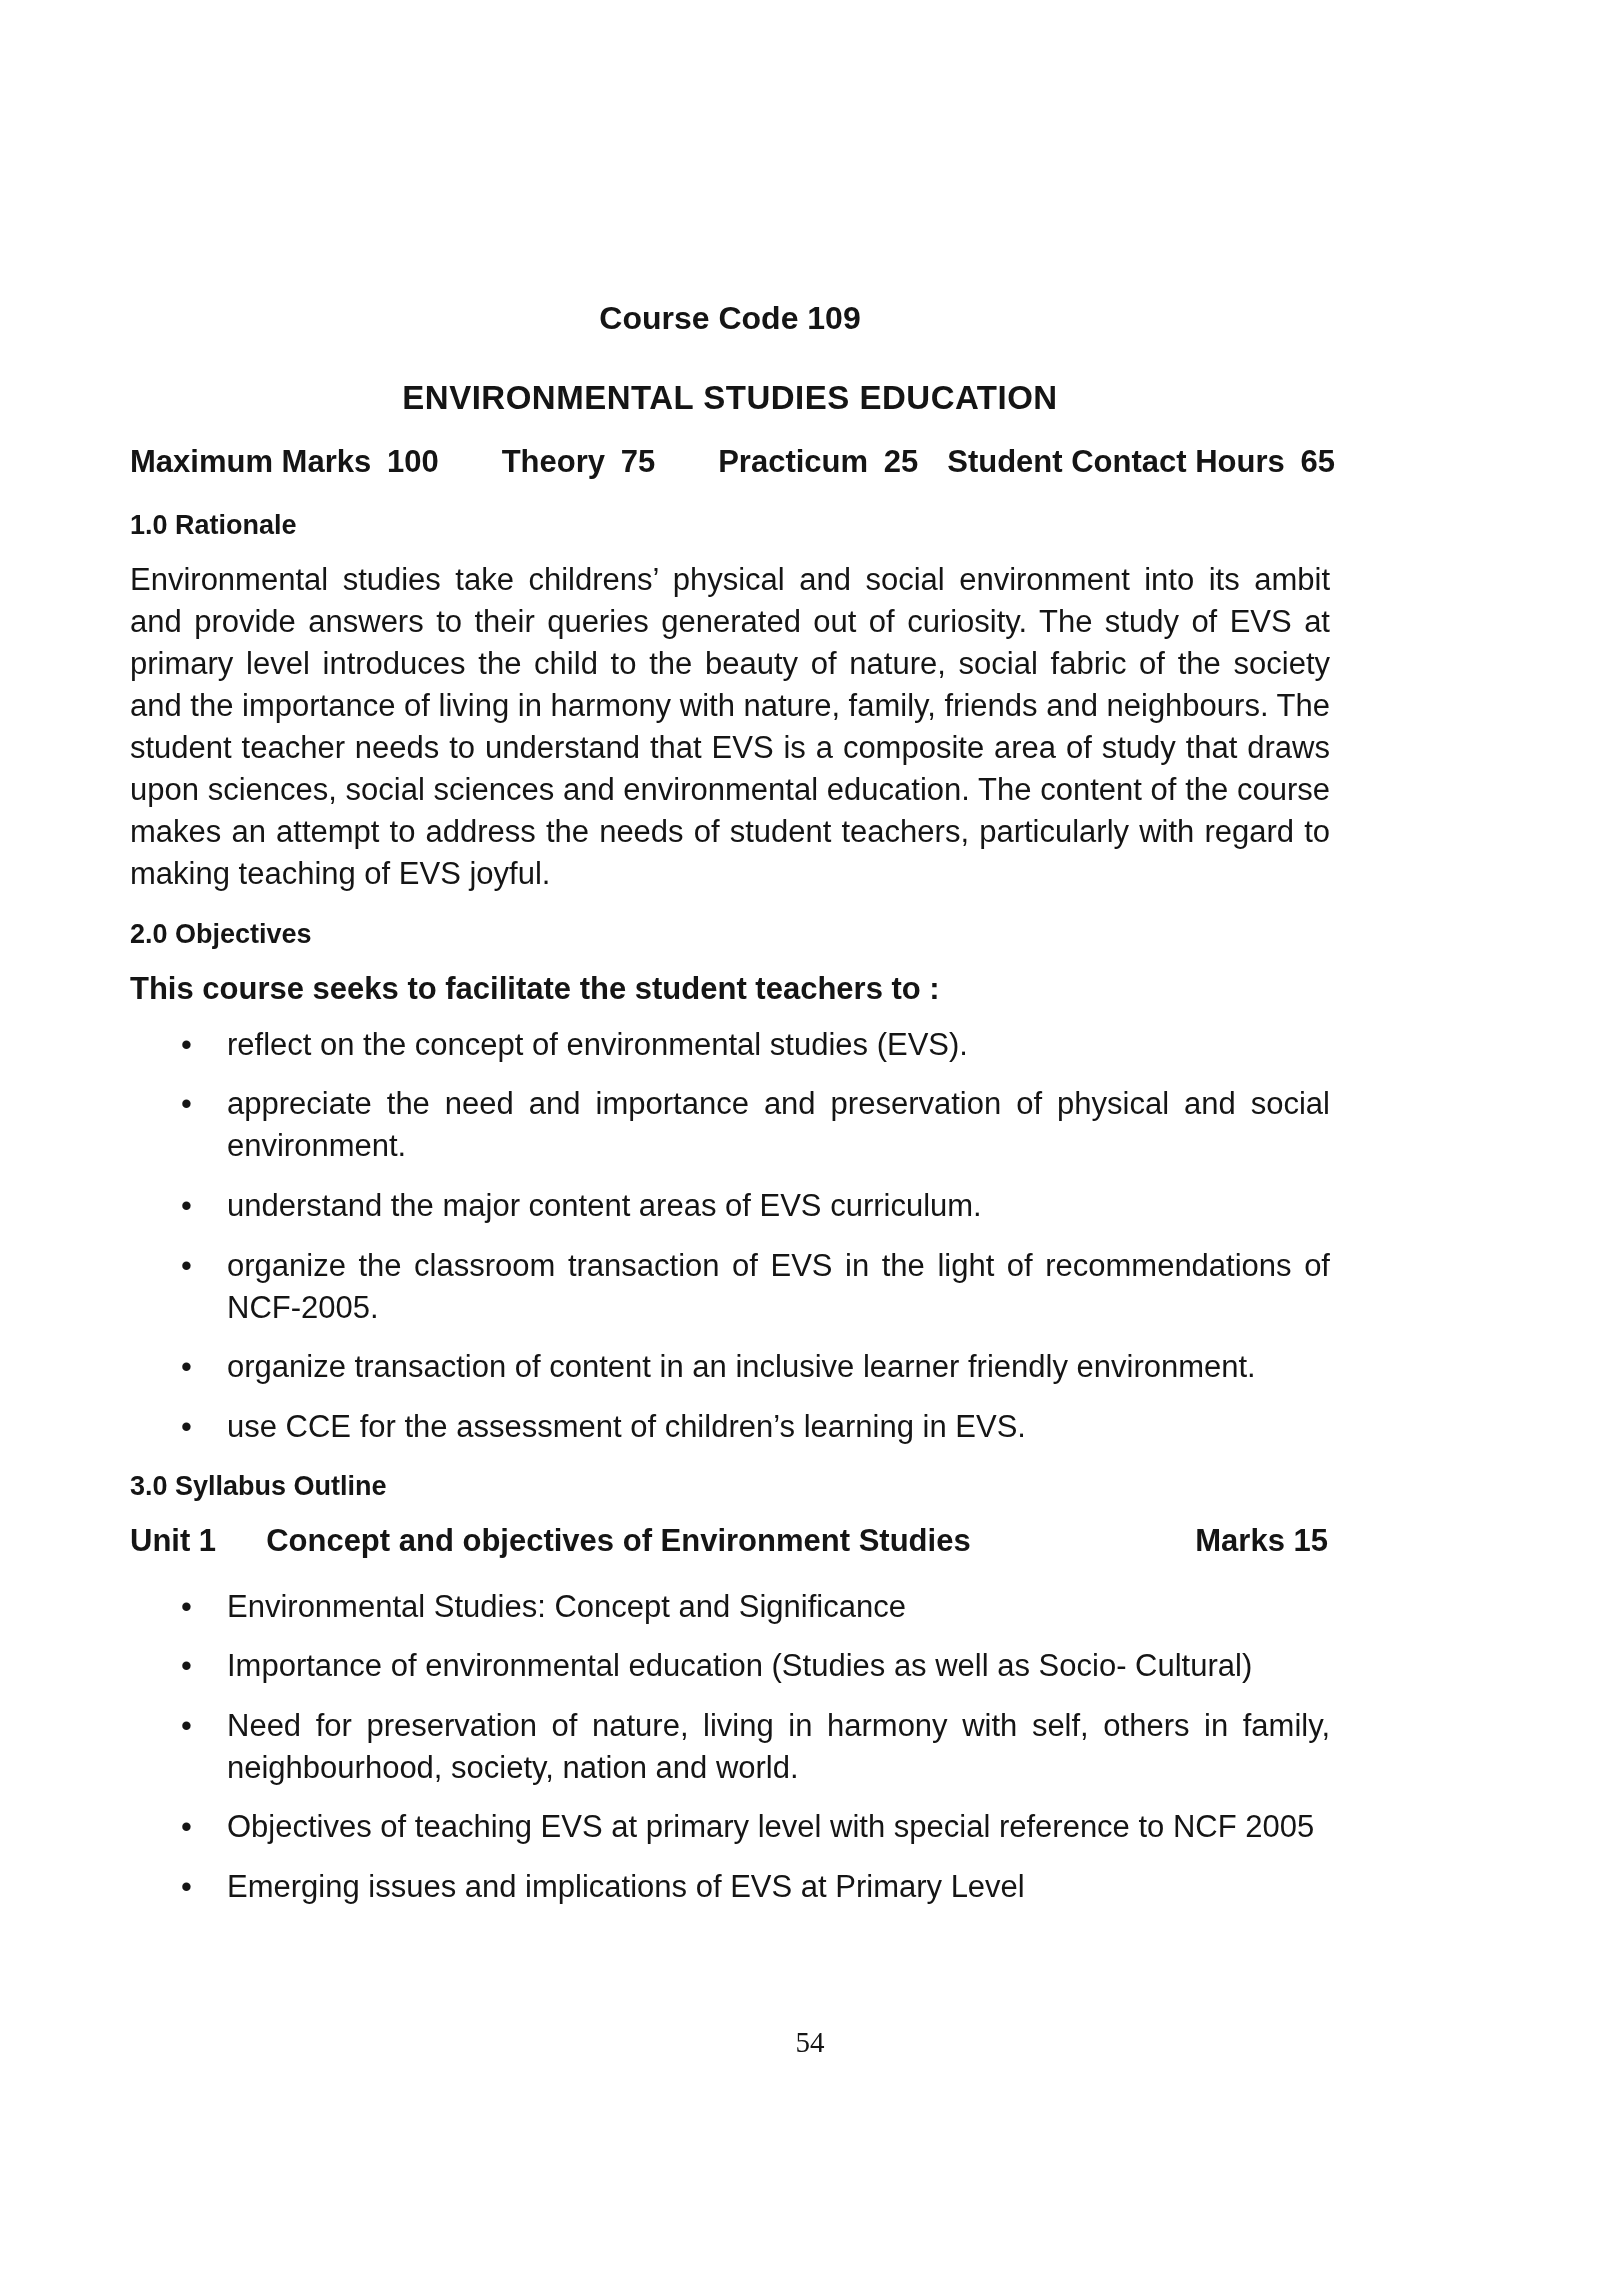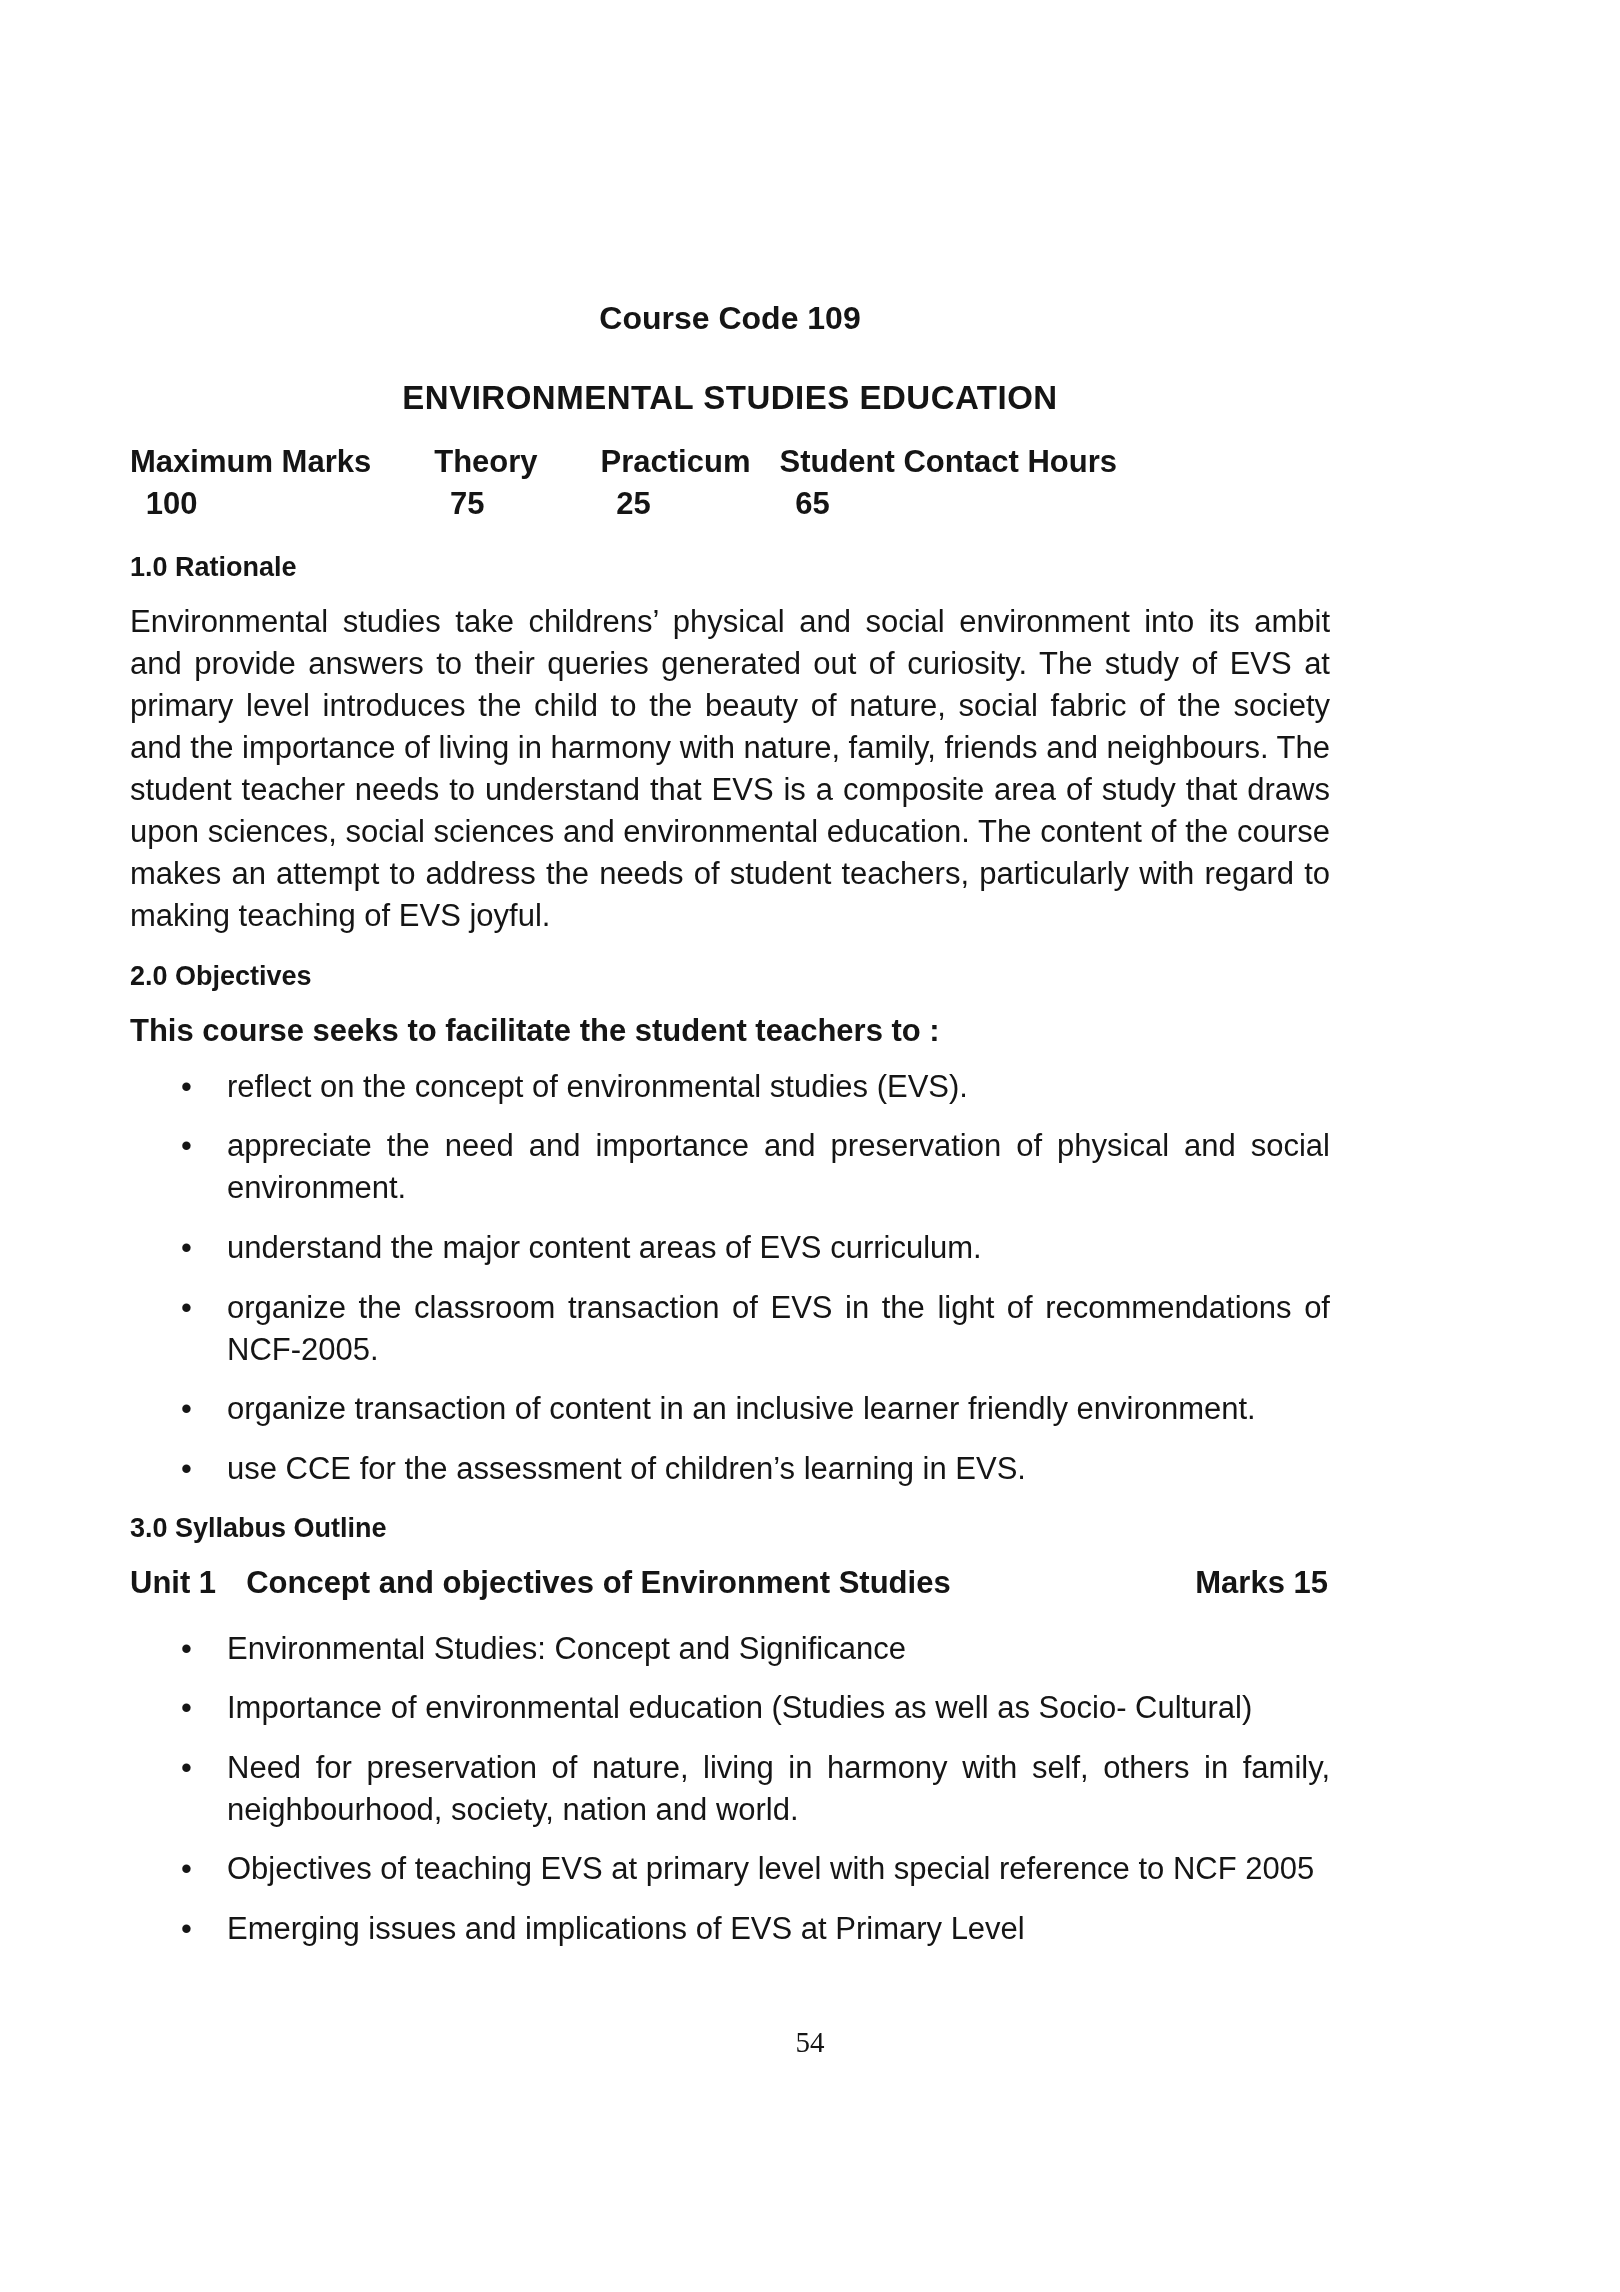--- a/index.html
+++ b/index.html
@@ -27,21 +27,21 @@
     font-size:33px;font-weight:bold;text-align:center;
     margin:0 0 21.6px 0;
     letter-spacing:0.5px;
   }
   .marks-line{
     display:flex;align-items:baseline;
     font-weight:bold;
     margin:0 0 21.6px 0;
     white-space:nowrap;
   }
-  .marks-group{display:inline-flex;flex-direction:column;}
+  .marks-group{display:inline-flex;}
   .marks-group .val{margin-left:15.7px;}
   .gap-lg{margin-right:63px;}
   .gap-sm{margin-right:29px;}
   .h-section{
     font-size:27px;font-weight:bold;
     margin:0 0 12.7px 0;
   }
   .para{
     text-align:justify;
     margin:0 0 18.6px 0;
@@ -62,20 +62,21 @@
   }
   ul.bullets li::before{
     content:"\2022";
     position:absolute;
     left:51px;top:0;
   }
   .unit-heading{
     display:flex;align-items:center;
     font-weight:bold;
     margin:0 0 23.5px 0;
+    gap:20px;
   }
   .unit-title{margin-left:30px;}
   .unit-marks{margin-left:auto;margin-right:2px;}
   .mb-head{margin-bottom:12.7px;}
   .page-number{
     position:absolute;
     top:2025px;left:0;width:100%;
     text-align:center;
     font-family:"Liberation Serif", serif;
     font-size:29px;

